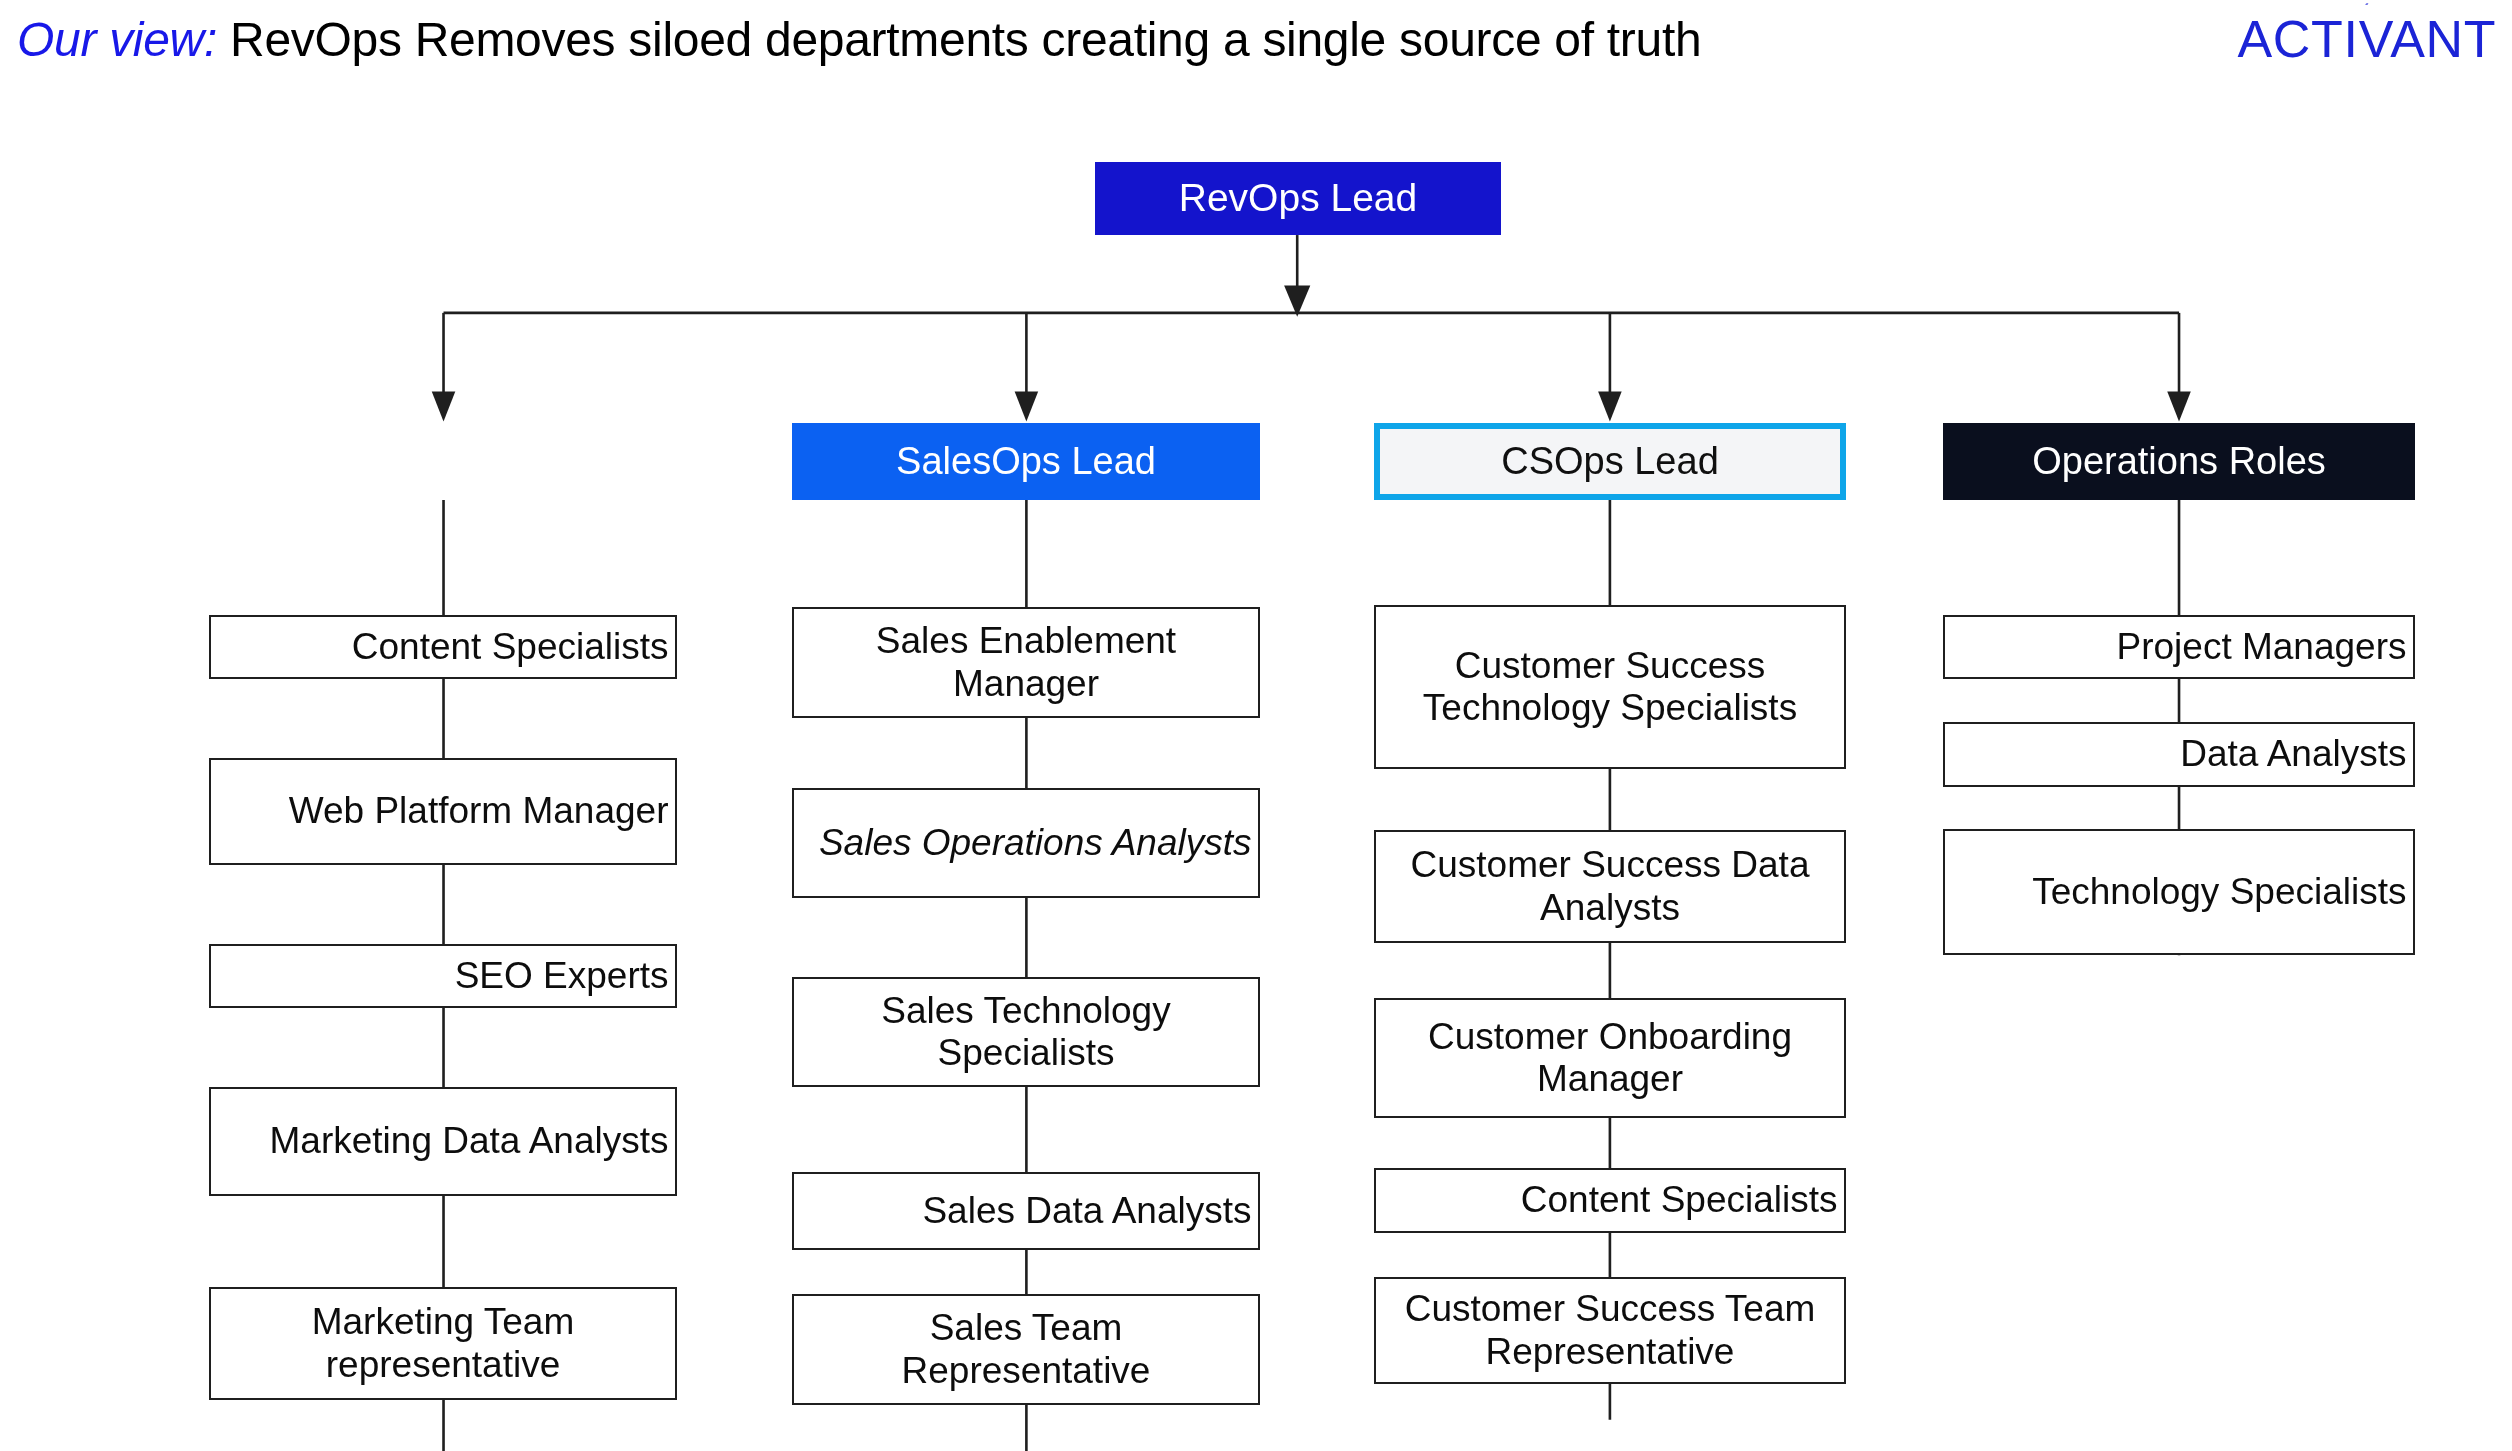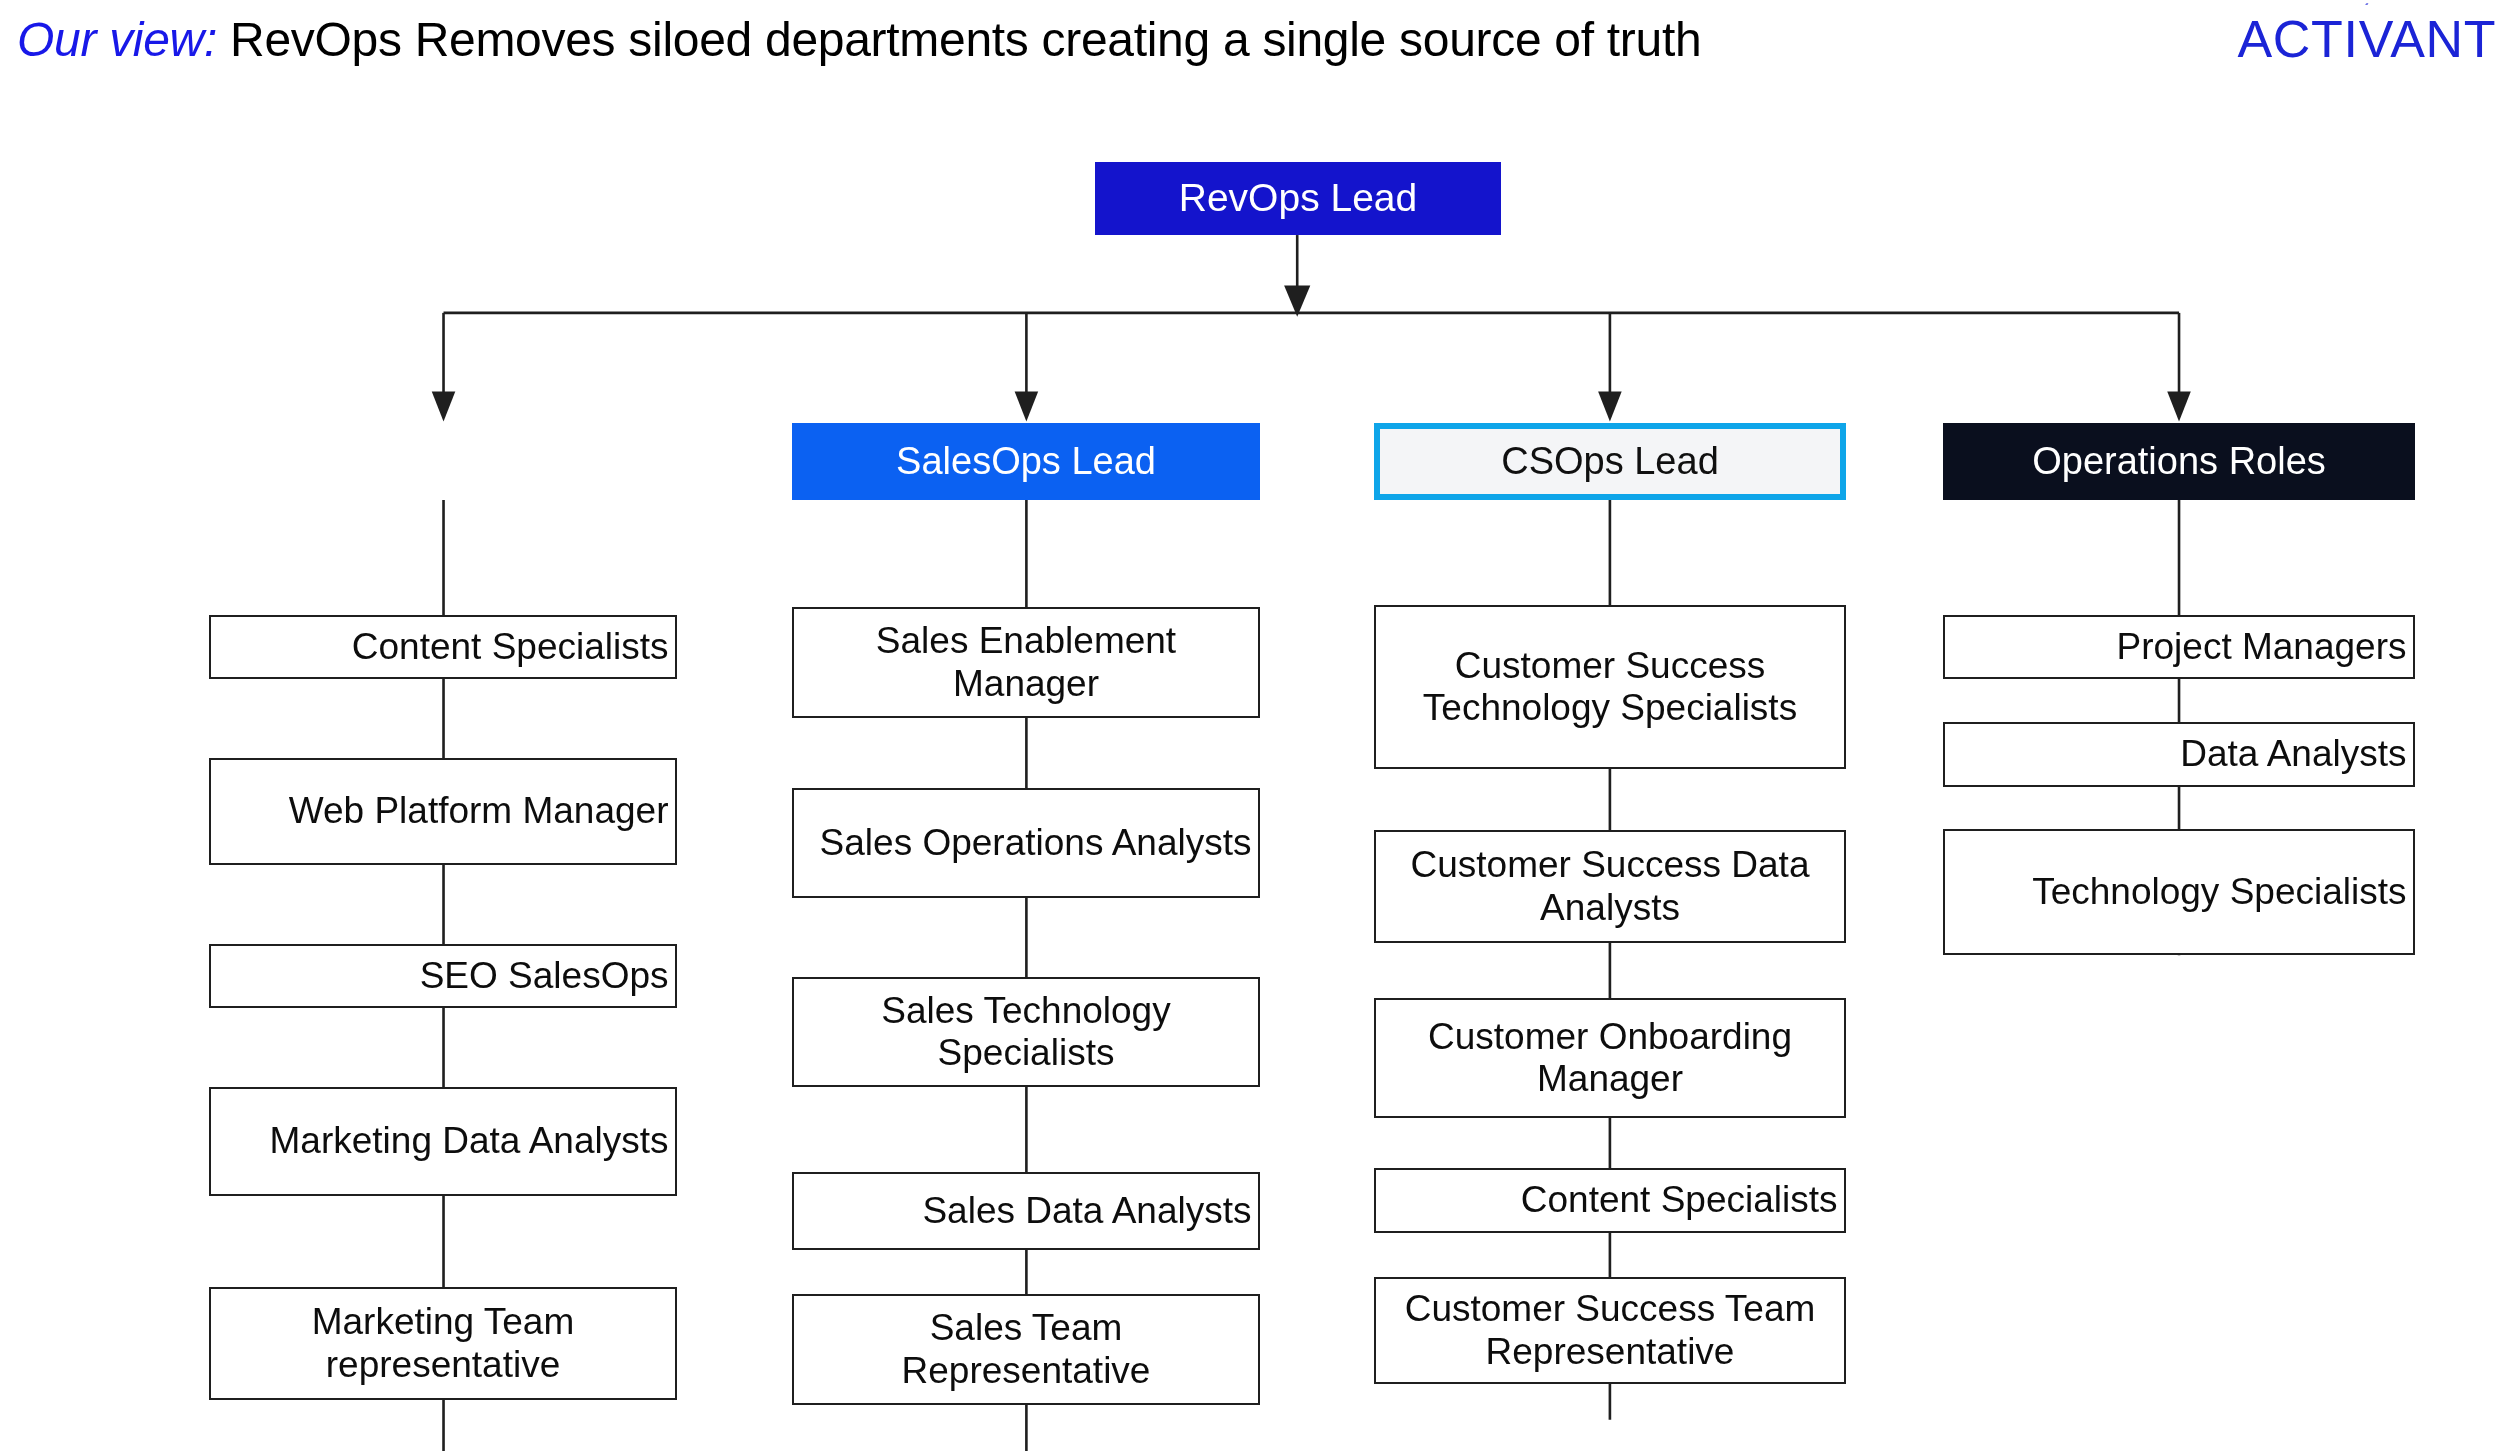--- a/index.html
+++ b/index.html
@@ -186,37 +186,37 @@
   </div>
 
 
   <div class="node leaf c1" style="top:615px;height:64px;">
     <span class="label">Content Specialists</span>
   </div>
   <div class="node leaf c1" style="top:758px;height:107px;">
     <span class="label">Web Platform Manager</span>
   </div>
   <div class="node leaf c1" style="top:944px;height:64px;">
-    <span class="label">SEO SalesOps</span>
+    <span class="label">SEO Experts</span>
   </div>
   <div class="node leaf c1" style="top:1087px;height:109px;">
     <span class="label">Marketing Data Analysts</span>
   </div>
   <div class="node leaf c1" style="top:1287px;height:113px;">
     <span class="label">Marketing Team representative</span>
   </div>
 
   <div class="node col-header bright c2">
     <span>SalesOps Lead</span>
   </div>
 
   <div class="node leaf c2" style="top:607px;height:111px;">
     <span class="label">Sales Enablement Manager</span>
   </div>
-  <div class="node leaf c2" style="top:788px;height:110px;">
+  <div class="node leaf c2" style="top:788px;height:110px;font-style:italic;">
     <span class="label">Sales Operations Analysts</span>
   </div>
   <div class="node leaf c2" style="top:977px;height:110px;">
     <span class="label">Sales Technology Specialists</span>
   </div>
   <div class="node leaf c2" style="top:1172px;height:78px;">
     <span class="label">Sales Data Analysts</span>
   </div>
   <div class="node leaf c2" style="top:1294px;height:111px;">
     <span class="label">Sales Team Representative</span>

